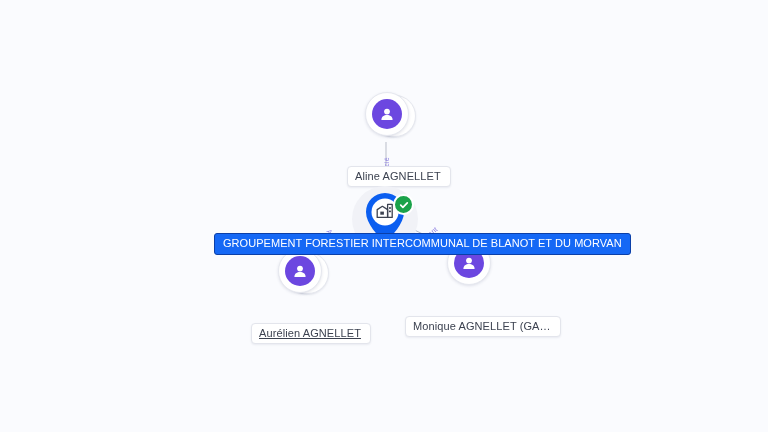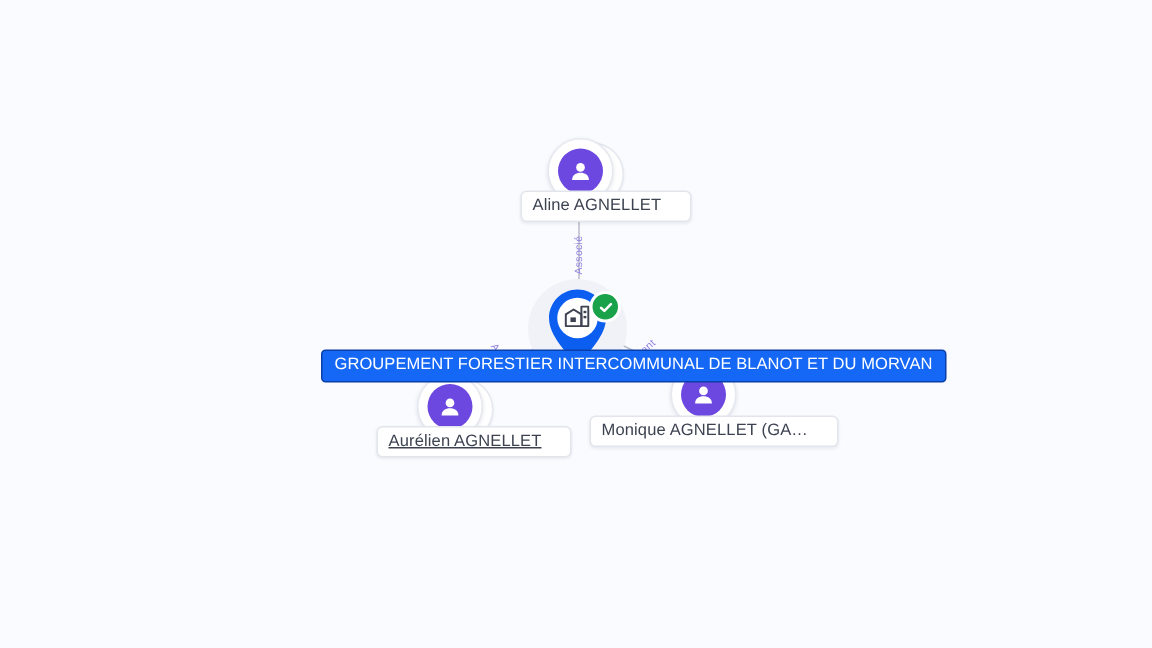--- a/index.html
+++ b/index.html
@@ -105,27 +105,28 @@
     justify-content: center;
   }
   .check-badge svg { display: block; }
 
   
   .node-label {
     position: absolute;
     background: #ffffff;
     border: 1px solid #e3e5ec;
     border-radius: 4px;
-    padding: 3px 19px 4px 7px;
+    padding: 3px 9px 4px 7px;
     font-size: 11px;
     line-height: 12px;
     color: #3c4250;
     white-space: nowrap;
     box-shadow: 0 1px 2px rgba(40,50,90,0.08);
     letter-spacing: 0.1px;
+    margin-top: 39px;
   }
   .company-label {
     position: absolute;
     background: #1568f5;
     border: 1px solid #0b3fa8;
     border-radius: 3px;
     padding: 3px 8px 4px 8px;
     font-size: 11px;
     line-height: 13px;
     color: #ffffff;
@@ -210,21 +211,21 @@
   <div class="person-node" style="left:468px; top:262px;">
     <div class="avatar-ring">
       <div class="avatar-circle">
         <svg width="16" height="16" viewBox="0 0 16 16">
           <circle cx="8" cy="5.6" r="2.9" fill="#ffffff"></circle>
           <path d="M2.4,14 C2.4,10.6 5.0,9.1 8,9.1 C11,9.1 13.6,10.6 13.6,14 Z" fill="#ffffff"></path>
         </svg>
       </div>
     </div>
   </div>
-  <div class="node-label" style="left:393px; top:277px;">Monique AGNELLET (GA…</div>
+  <div class="node-label" style="left:405px; top:277px;">Monique AGNELLET (GA…</div>
 
   <div class="company-node" style="left:385px; top:216px;">
     <div class="company-halo"></div>
     <div class="pin">
       <svg width="46" height="56" viewBox="0 0 46 56">
         <path d="M23,2 C12.5,2 4,10.5 4,21 C4,33 16,44 23,53 C30,44 42,33 42,21 C42,10.5 33.5,2 23,2 Z" fill="#0b5ef0"></path>
         <circle cx="23" cy="21" r="13.5" fill="#ffffff"></circle>
       </svg>
     </div>
     <div style="position:absolute; left:-9px; top:-14px; width:18px; height:18px;">

